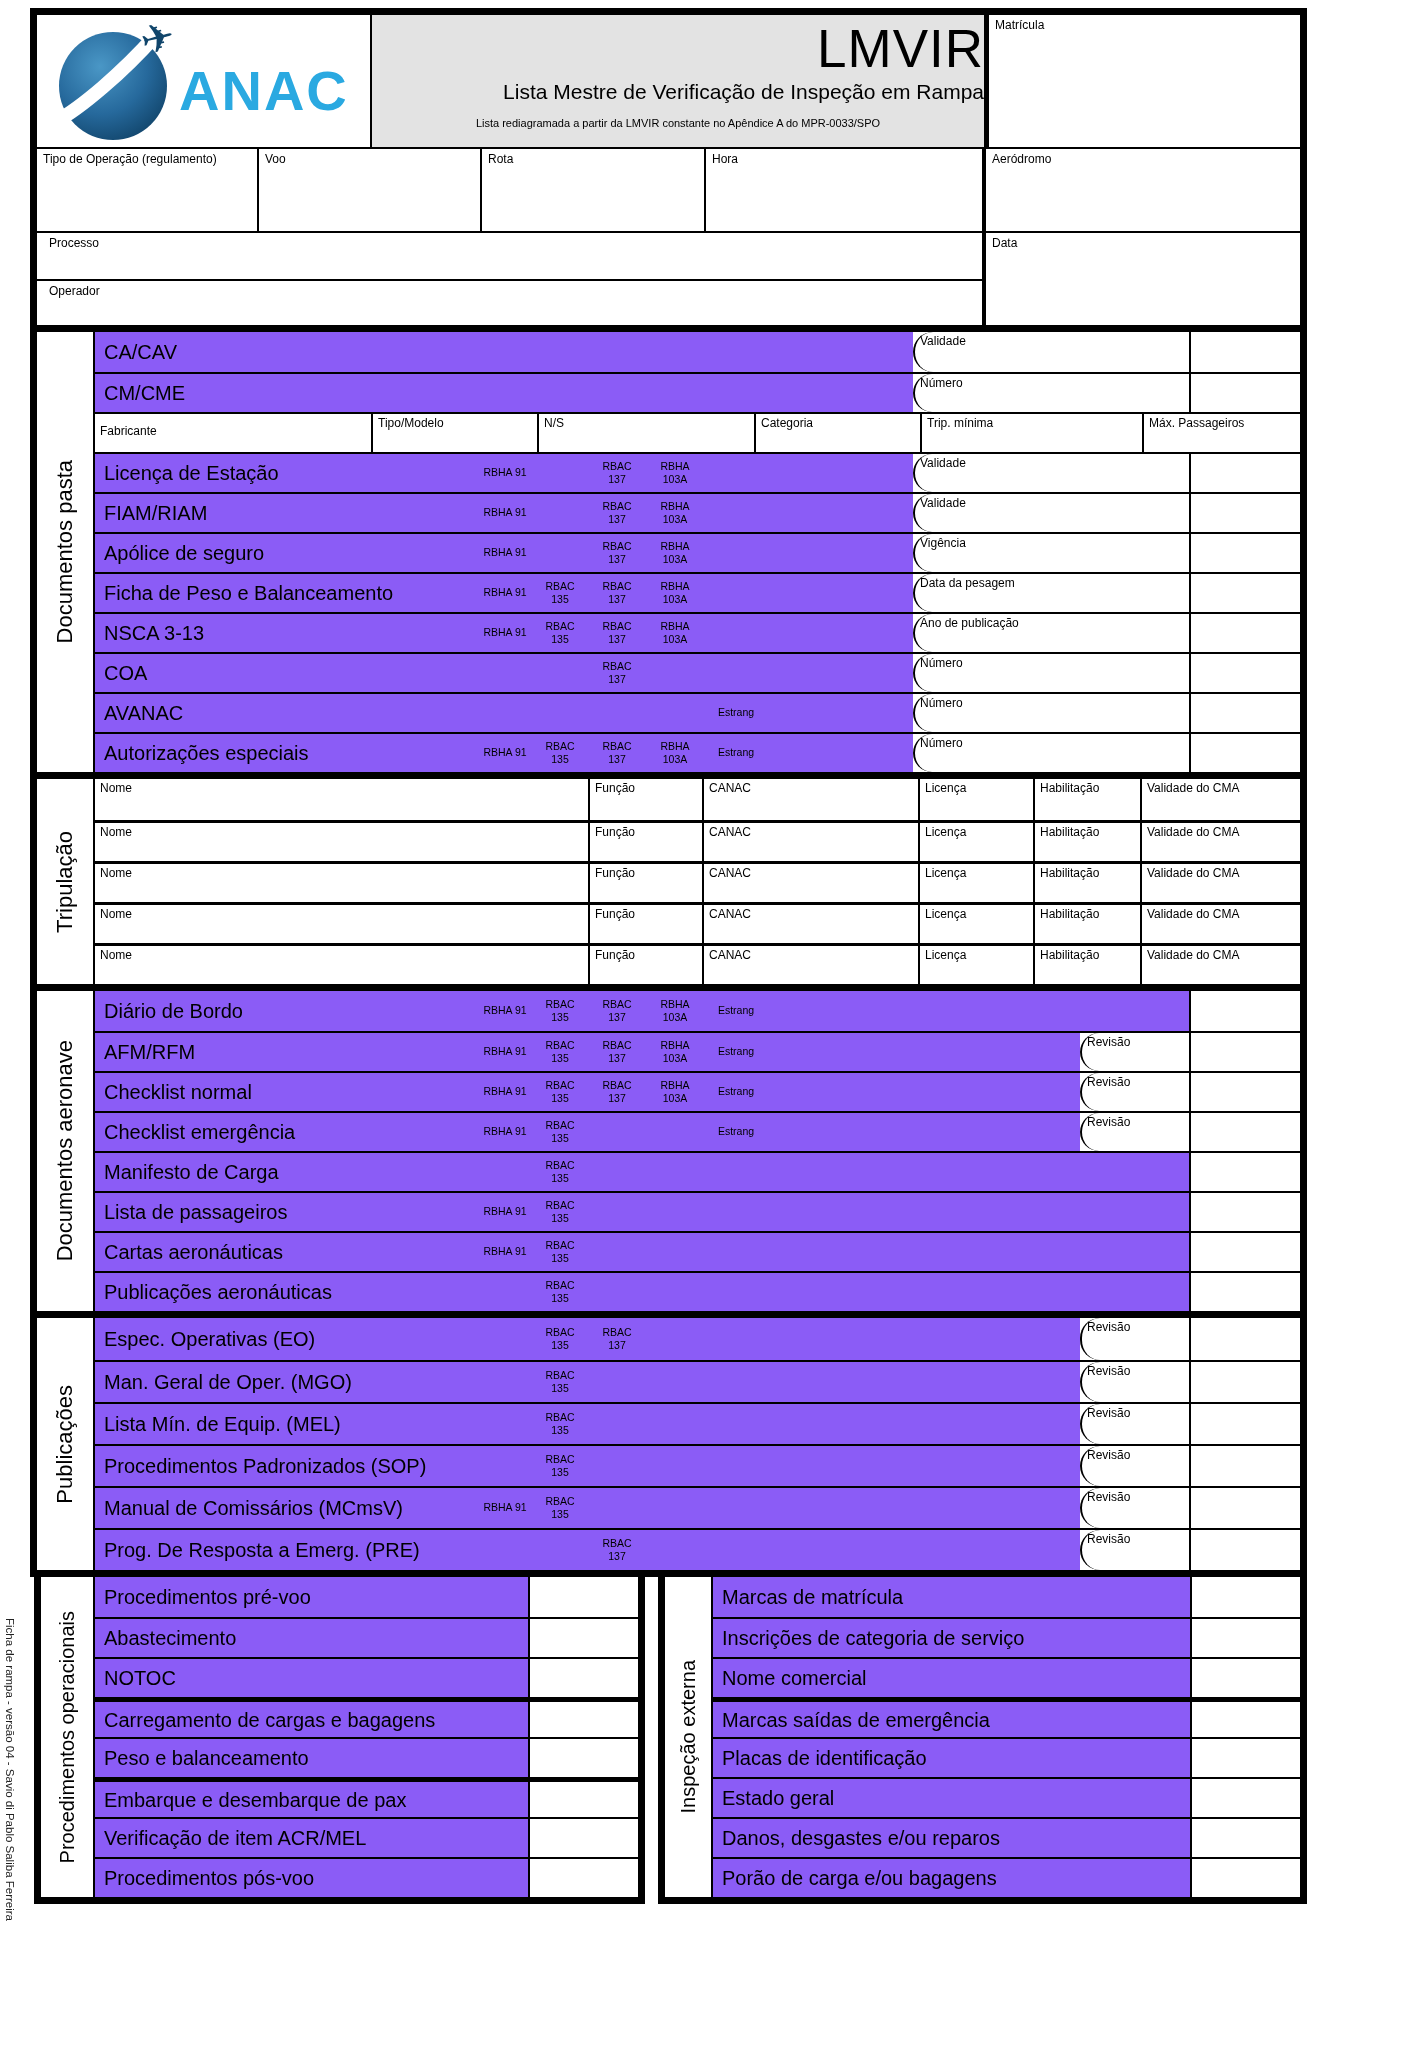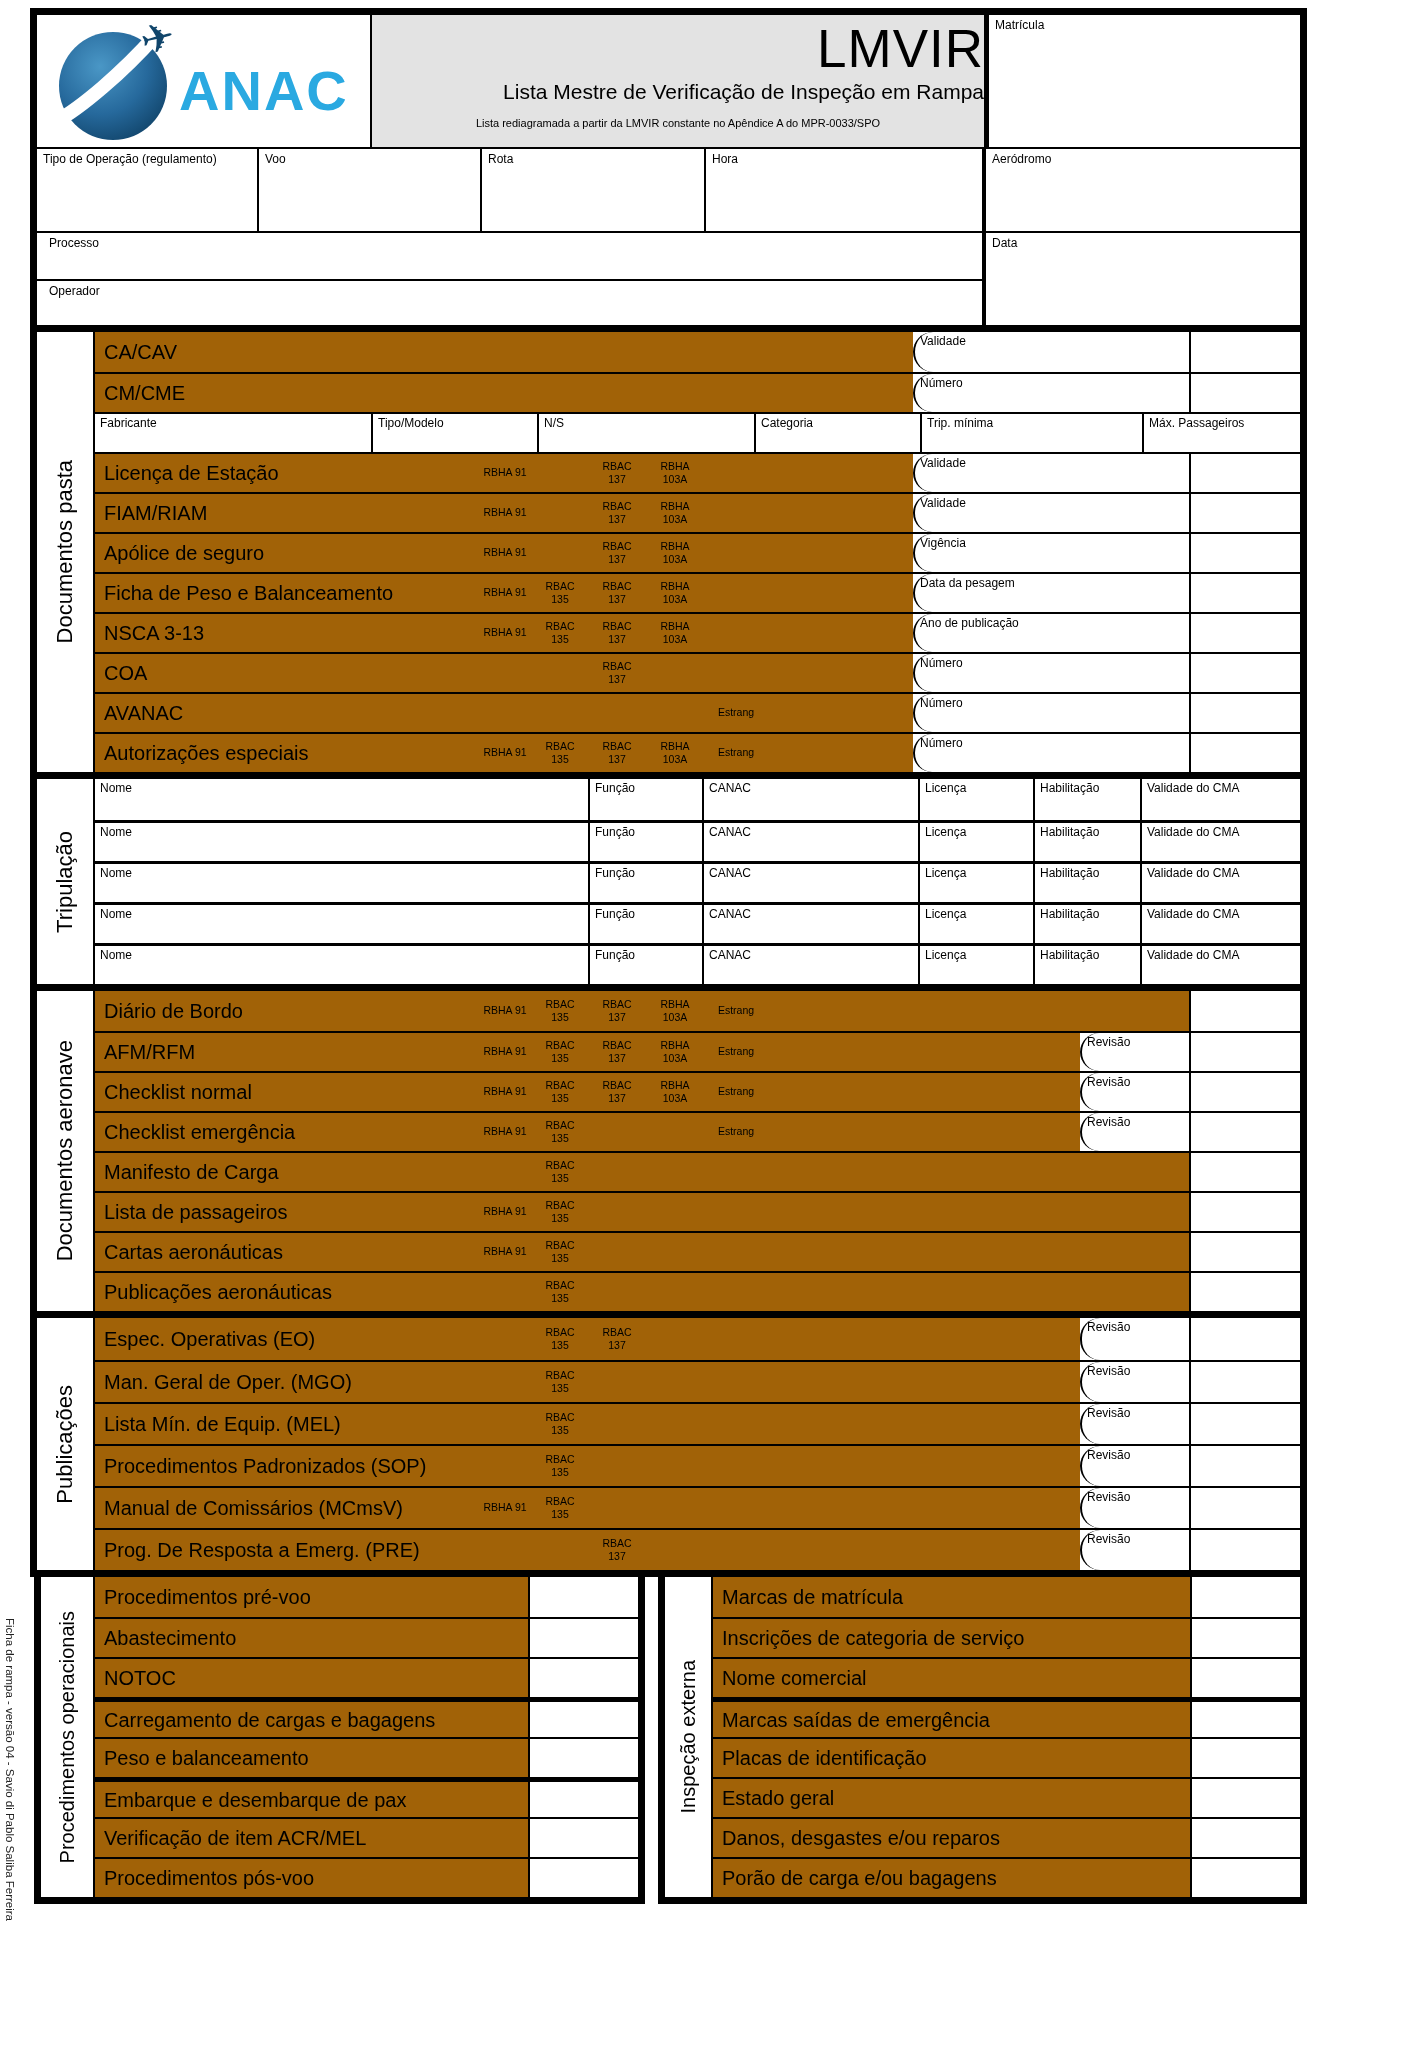--- a/index.html
+++ b/index.html
@@ -37,21 +37,21 @@
 
   
   .sect { display:flex; }
   .sidebar { width:58px; border-right:2px solid #000; display:flex; align-items:center; justify-content:center; background:#fff; }
   .vlabel { writing-mode:vertical-rl; transform:rotate(180deg); font-size:22px; white-space:nowrap; }
   .rows { flex:1; display:flex; flex-direction:column; }
   .crow { display:flex; height:40px; border-top:2px solid #000; position:relative; background:#fff; }
   .rows .crow:first-child { border-top:none; }
   [data-sect="publicacoes"] .crow { height:42px; }
   [data-sect="tripulacao"] .crow { height:41px; border-top-width:3px; }
-  .gray { background:#a16207; position:relative;padding-left:22px; }
+  .gray { background:#8b5cf6; position:relative;padding-left:22px; }
   .gp { width:818px; }   
   .ga { width:985px; }   
   .gn { width:1094px; }  
   .gb { flex:1; }        
   .item { position:absolute; left:9px; top:50%; transform:translateY(-50%);
           font-size:20px; white-space:nowrap; }
   .fcell { border-left:2px solid #000; background:#fff; padding:2px 5px;border-radius:20px; }
   .fp { width:276px; }
   .fr { width:109px; }
   .check { width:111px; border-left:2px solid #000; background:#fff; }
@@ -62,21 +62,21 @@
   .reg.two span { display:block; }
   .rbha91 { left:380px; }
   .rbac135 { left:435px; }
   .rbac137 { left:492px; }
   .rbha103a { left:550px; }
   .estrang { left:611px; }
 
   
   .spec .scell { border-left:2px solid #000; background:#fff; padding:2px 5px; position:relative; }
   .spec .scell:first-child { border-left:none; }
-  .sw0 { width:276px; } .sw1 { width:166px; } .sw2 { width:217px; }
+  .sw0 { width:276px;margin-top:8px; } .sw1 { width:166px; } .sw2 { width:217px; }
   .sw3 { width:166px; } .sw4 { width:222px; } .sw5 { flex:1; }
 
   
   .tcell { border-left:2px solid #000; background:#fff; padding:2px 5px; }
   .tcell:first-child { border-left:none; }
   .tw0 { width:493px; } .tw1 { width:114px; } .tw2 { width:216px; }
   .tw3 { width:115px; } .tw4 { width:107px; } .tw5 { flex:1; }
 
   
   .bwrap { display:flex; }

